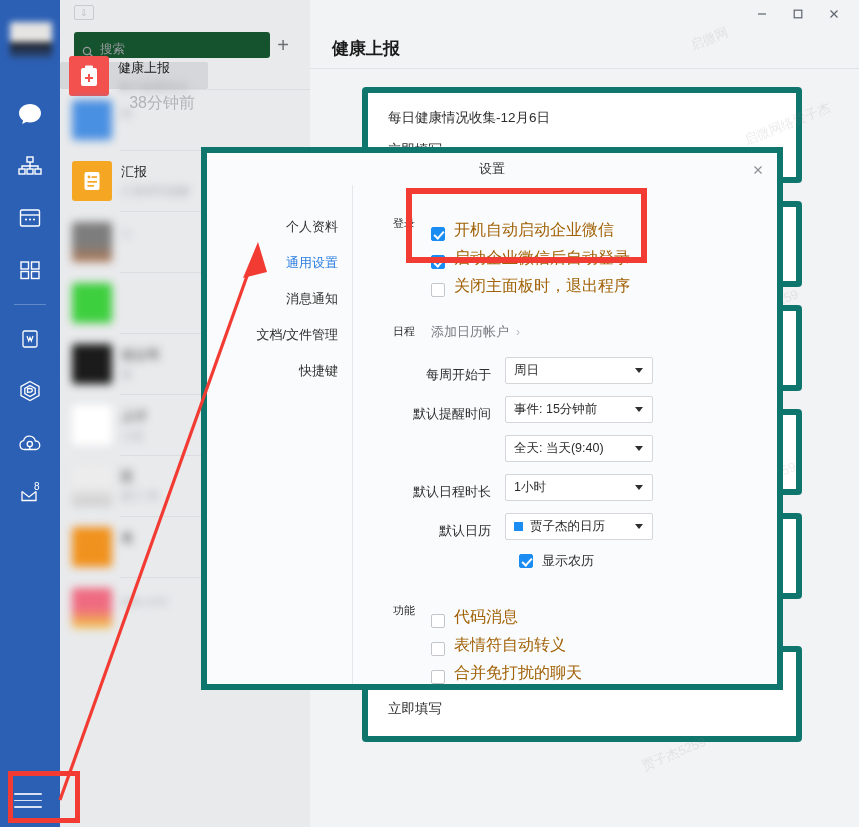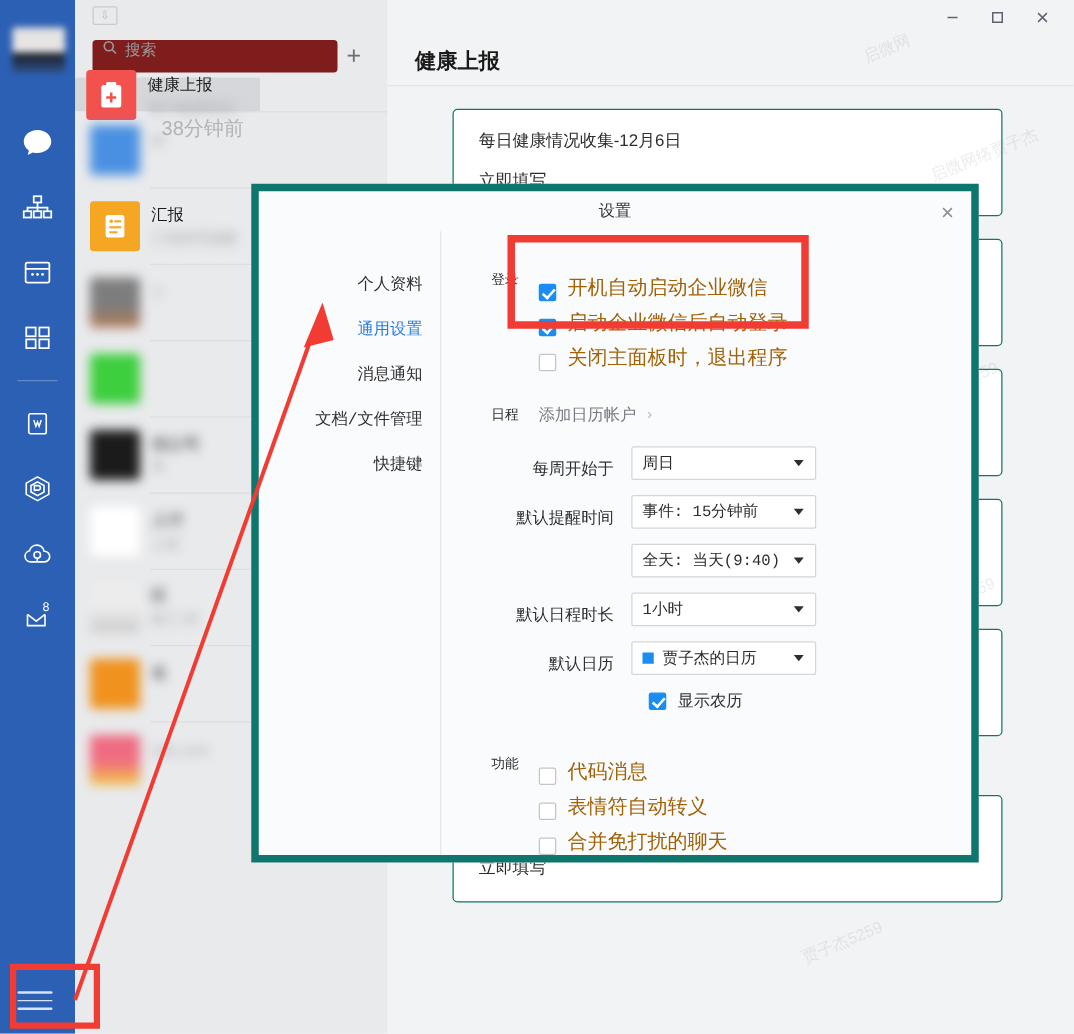--- a/index.html
+++ b/index.html
@@ -25,54 +25,54 @@
   .hamburger{position:absolute;left:14px;top:16px;width:28px;height:18px;}
   .hamburger i{display:block;height:1.6px;background:#d9e2f2;margin-bottom:5px;border-radius:1px;}
   .hl-ham{position:absolute;left:8px;bottom:4px;width:72px;height:52px;border:5px solid #f23b32;box-sizing:border-box;z-index:60;}
 
   
   .list{width:250px;flex:0 0 250px;background:#e9eaec;position:relative;}
   .list-top{height:28px;}
   .dl-ico{position:absolute;left:14px;top:5px;width:20px;height:15px;border:1px solid #c9cace;border-radius:2px;box-sizing:border-box;color:#b7b8bc;
      display:flex;align-items:center;justify-content:center;font-size:9px;}
   .searchrow{display:flex;align-items:center;padding:0 14px;height:34px;}
-  .search{flex:1;height:26px;background:#7f1d1d;border-radius:3px;display:flex;align-items:flex-start;padding:0 8px;color:#9a9b9f;font-size:12.5px;}
+  .search{flex:1;height:26px;background:#14532d;border-radius:3px;display:flex;align-items:flex-end;padding:0 8px;color:#9a9b9f;font-size:12.5px;}
   .search svg{margin-right:6px;}
   .plus{width:26px;text-align:center;color:#6d6e72;font-size:20px;line-height:1;font-weight:300;cursor:default;}
   .citem{display:flex;padding:10px 12px;gap:9px;align-items:flex-start;position:relative;}
   .citem.sel{background:#d6d7da;}
   .cav{width:40px;height:40px;border-radius:3px;flex:0 0 40px;display:flex;align-items:center;justify-content:center;}
   .ctxt{flex:1;min-width:0;padding-top:2px;}
   .ctitle{font-size:13px;color:#1a1a1a;line-height:17px;}
   .csub{font-size:11.5px;color:#a9aaae;line-height:16px;margin-top:3px;white-space:nowrap;overflow:hidden;text-overflow:ellipsis;}
   .ctime{font-size:16px;color:#b2b3b7;position:absolute;right:12px;top:30px;}
   .blurred{filter:blur(4.2px);}
   .sep{height:1px;background:#dcdde0;margin-left:60px;}
 
   
   .main{flex:1;background:#f2f3f5;position:relative;min-width:0;}
   .titlebar{height:28px;display:flex;justify-content:flex-end;align-items:center;padding-right:8px;gap:2px;}
   .wbtn{width:34px;height:24px;display:flex;align-items:center;justify-content:center;color:#5d6470;}
   .chead{height:40px;display:flex;align-items:center;padding:0 0 0 22px;font-size:17px;font-weight:bold;color:#1b1b1b;}
   .chead-line{height:1px;background:#e2e3e6;}
   .msgarea{position:absolute;top:69px;left:0;right:0;bottom:0;overflow:hidden;}
-  .card{margin:18px auto 0 52px;width:440px;background:#fff;border:1px solid #0f766e;border-radius:4px;padding:16px 20px 18px;box-sizing:border-box;}
+  .card{margin:18px auto 0 52px;width:440px;background:#fff;border:6px solid #0f766e;border-radius:4px;padding:16px 20px 18px;box-sizing:border-box;}
   .card .l1{font-size:13.5px;color:#2d2d2d;margin-bottom:14px;}
   .card .l2{font-size:13.5px;color:#2d2d2d;}
   .tstamp{text-align:center;font-size:11.5px;color:#9b9ca0;margin-top:14px;}
 
   
   .wm{position:absolute;color:rgba(140,140,145,.17);font-size:13px;transform:rotate(-22deg);pointer-events:none;white-space:nowrap;}
 
   
   .dlg{position:absolute;left:201px;top:147px;width:582px;height:543px;background:#fafbfc;
        border:6px solid #0f766e;box-sizing:border-box;z-index:40;overflow:hidden;}
   .dlg-title{height:32px;display:flex;align-items:center;justify-content:center;font-size:13px;color:#333;position:relative;}
   .dlg-close{position:absolute;right:10px;top:8px;width:18px;height:18px;display:flex;align-items:center;justify-content:center;color:#8b8d92;font-size:15px;}
-  .dlg-body{display:flex;height:511px;font-family:Liberation Mono, monospace;}
+  .dlg-body{display:flex;height:511px;}
   .dlg-nav{width:146px;flex:0 0 146px;border-right:1px solid #e6e7ea;padding-top:24px;box-sizing:border-box;}
   .nav-i{height:36px;display:flex;align-items:center;justify-content:flex-end;padding-right:14px;font-size:13px;color:#2f2f2f;}
   .nav-i.act{color:#2a7de1;}
   .dlg-content{flex:1;padding:28px 0 0 0;position:relative;overflow:hidden;}
   .grp{display:flex;margin-bottom:6px;}
   .grp-label{width:62px;flex:0 0 62px;text-align:right;font-size:11px;color:#2f2f2f;padding-top:3px;}
   .grp-items{padding-left:16px;}
   .cbrow{display:flex;align-items:flex-end;height:28px;font-size:16px;color:#a16207;}
   .cb{width:14px;height:14px;border:1px solid #c3c5ca;border-radius:2px;box-sizing:border-box;background:#fff;margin-right:9px;flex:0 0 14px;}
   .cb.on{background:#1b8cf2;border-color:#1b8cf2;position:relative;}

